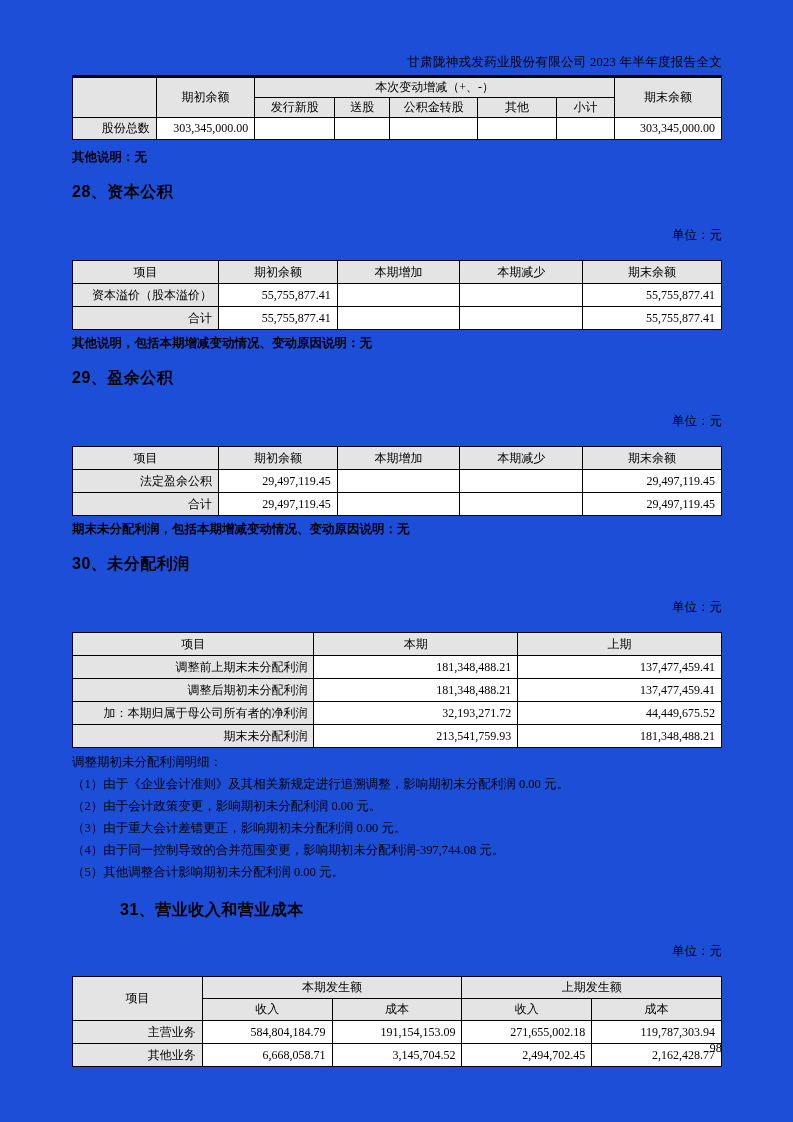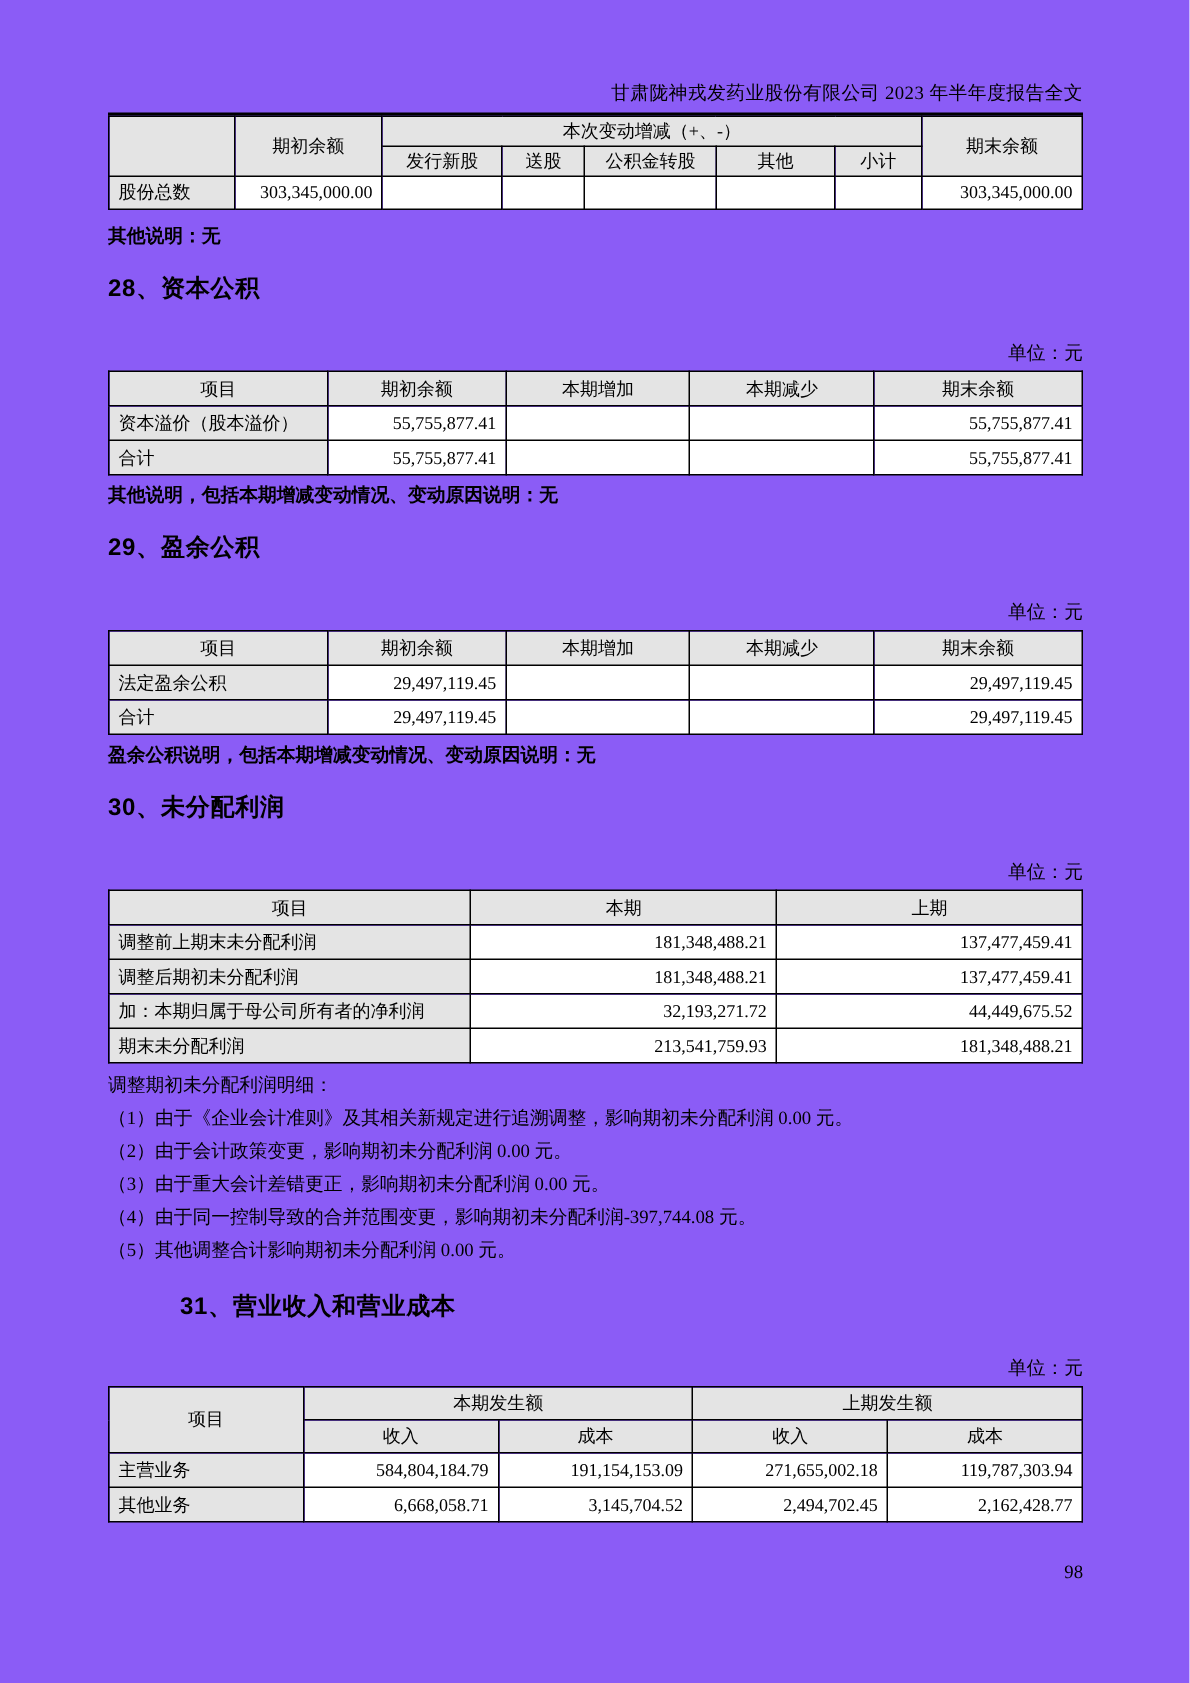--- a/index.html
+++ b/index.html
@@ -2,43 +2,43 @@
 <html><head>
 <meta charset="utf-8">
 <style>
   * { margin:0; padding:0; box-sizing:border-box; }
   html,body { background:#ffffff; }
   body {
     width:793px; height:1122px;
     font-family:"Liberation Serif","DejaVu Serif",serif;
     color:#000;
   }
-  .page { position:relative; width:793px; height:1122px; background:#8b5cf6; overflow:hidden; }
+  .page { position:relative; width:793px; height:1122px; background:#1d4ed8; overflow:hidden; }
   .content { position:absolute; left:72px; top:0; width:650px; }
 
   .header-title { margin-top:54px; text-align:right; font-size:12.5px; letter-spacing:.3px; }
   .header-rule { margin-top:4px; border-top:2px solid #000; height:0; }
 
   table.tbl { border-collapse:collapse; table-layout:fixed; width:100%; border:1.5px solid #000; margin-top:0; }
   .tbl td { border:1px solid #000; font-size:12px; height:23px; padding:1px 6px; overflow:hidden; white-space:nowrap; vertical-align:middle; }
   .tbl td.h20 { height:20px; }
   .tbl td.h22 { height:22px; }
   .hd  { background:#e4e4e4; text-align:center; }
-  .lbl { background:#e4e4e4; text-align:left; }
+  .lbl { background:#e4e4e4; text-align:right; }
   .num { text-align:right; background:#fff; }
   .blank { background:#fff; }
 
   .note { font-size:12.5px; margin-top:7px;font-weight:bold; }
   .note28 { margin-top:5px; }
   h3.sec {
     font-family:"Liberation Sans","DejaVu Sans",sans-serif;
     font-size:16px; font-weight:bold; margin-top:16px; letter-spacing:.5px;
   }
   h3.sec31 { margin-top:20px;margin-left:48px; }
-  .unit { text-align:right; font-size:12.5px; margin-top:24px; margin-bottom:3px; }
+  .unit { text-align:right; font-size:12.5px; margin-top:24px; margin-bottom:16px; }
   .mt24 { margin-top:24px; }
   .detail { font-size:12.5px; margin-top:6px; line-height:16px; }
   .pagenum { position:absolute; top:1041px; right:71px; font-size:12.5px; }
 </style>
 </head>
 <body>
 
 <div class="page">
   <div class="content">
 
@@ -147,21 +147,21 @@
         </tr>
         <tr>
           <td class="lbl">合计</td>
           <td class="num">29,497,119.45</td>
           <td class="blank"></td>
           <td class="blank"></td>
           <td class="num">29,497,119.45</td>
         </tr>
       </tbody>
     </table>
-    <p class="note note28">盈余公积说明，包括本期增减变动情况、变动原因说明：无</p>
+    <p class="note note28">期末未分配利润，包括本期增减变动情况、变动原因说明：无</p>
 
     <h3 class="sec">30、未分配利润</h3>
     <div class="unit">单位：元</div>
     <table class="tbl">
       <colgroup>
         <col style="width:37.2%">
           <col style="width:31.4%">
           <col style="width:31.4%">
       </colgroup>
       <tbody>

